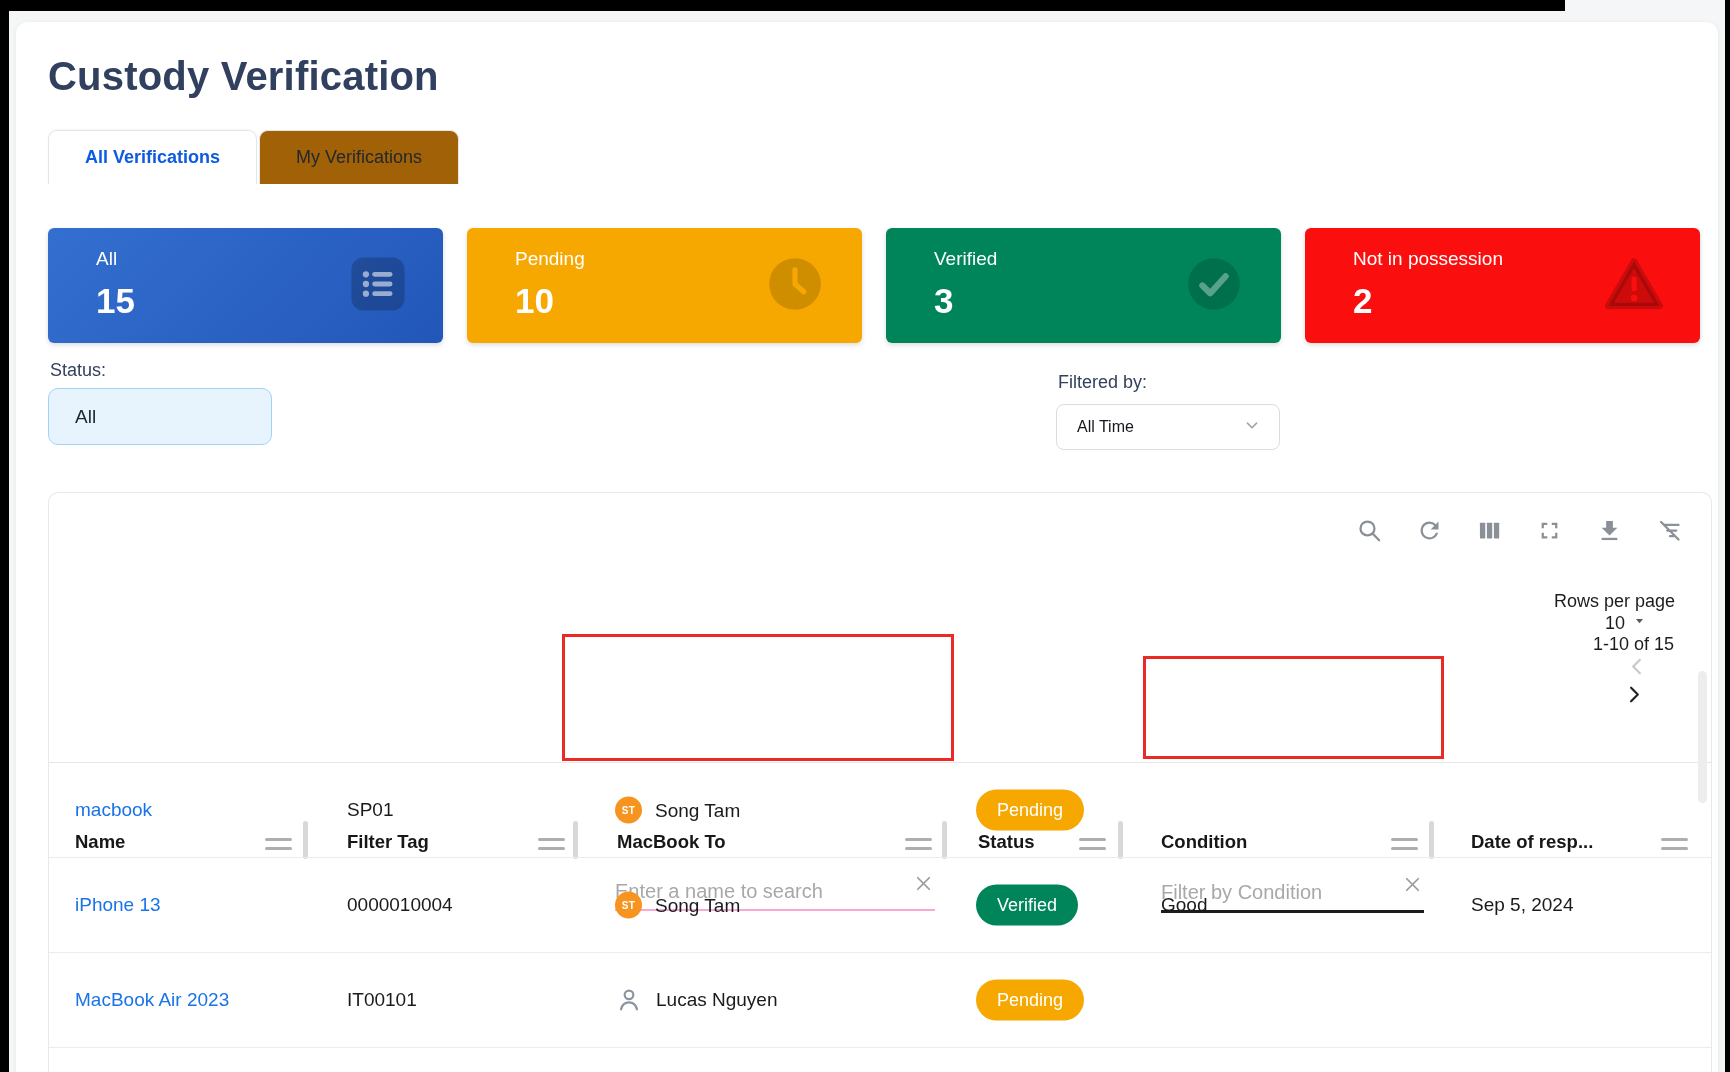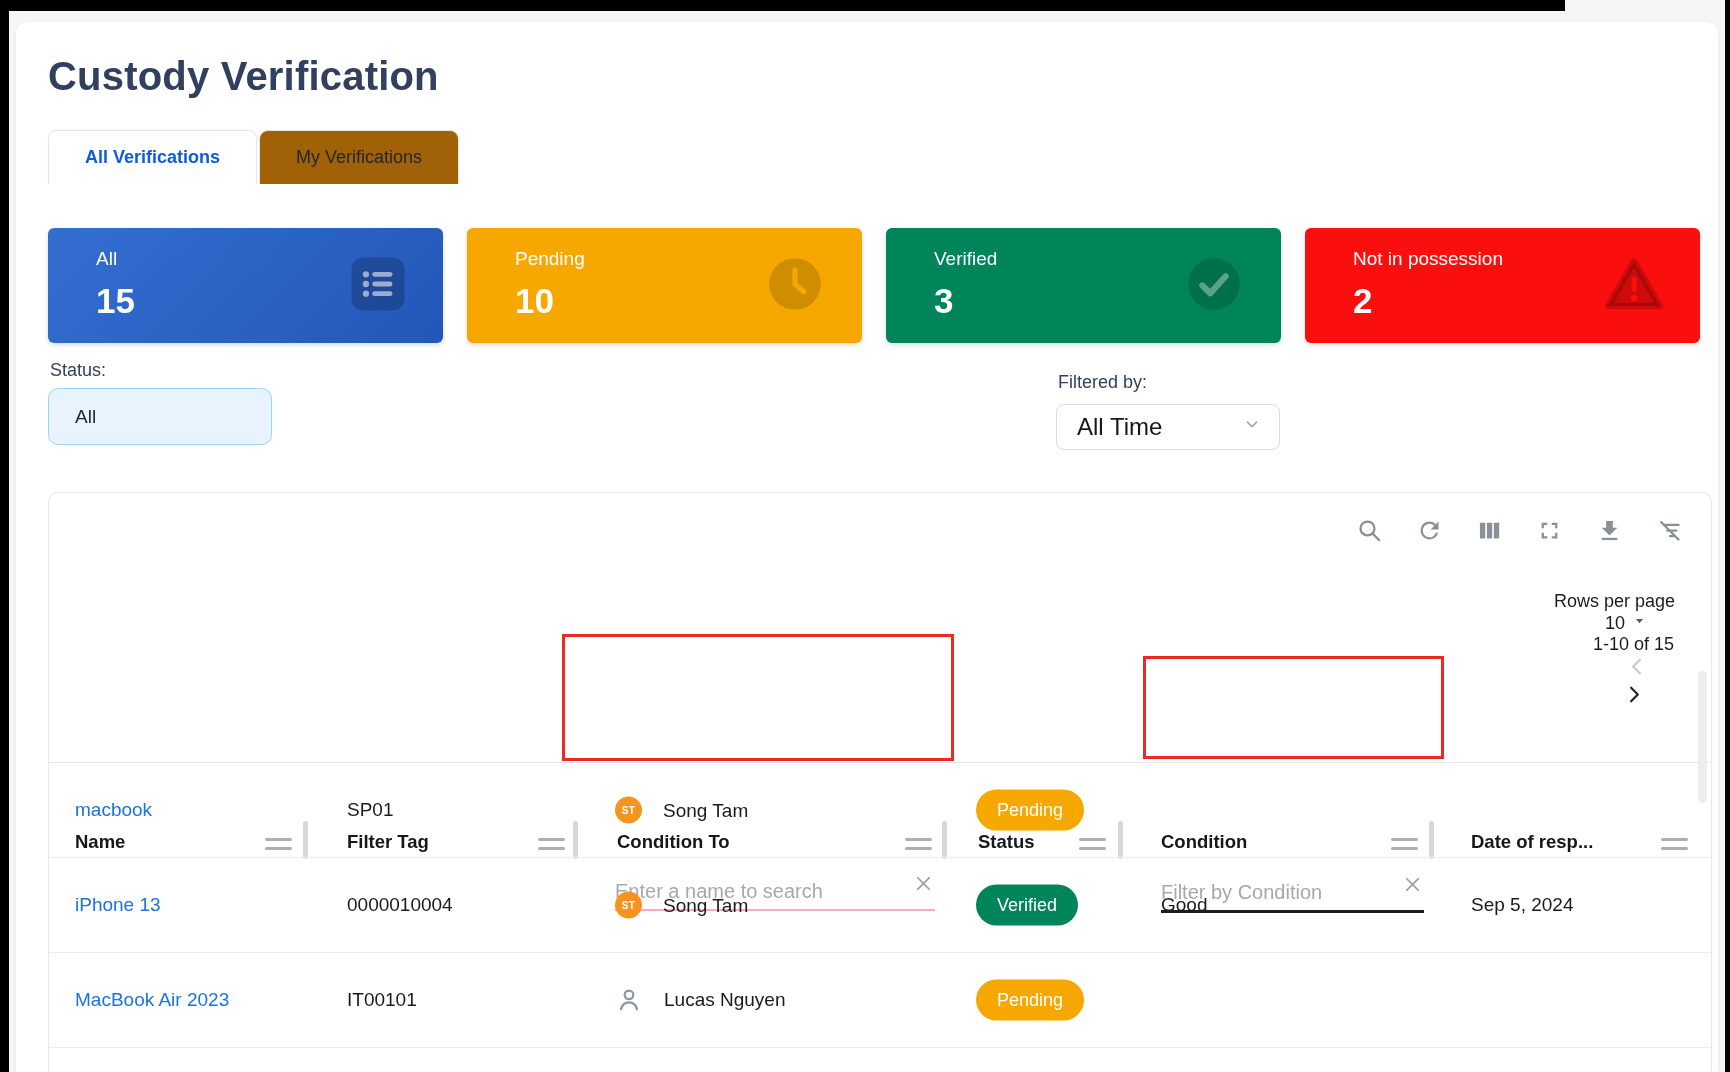--- a/index.html
+++ b/index.html
@@ -39,21 +39,21 @@
   .stat.c-missing  { background:#fa0e0e; }
 
   
   .status-label { position:absolute; left:34px; top:338px; font-size:18px; color:#33415c; }
   .status-select { position:absolute; left:32px; top:366px; width:224px; height:57px;
     background:#e8f4fd; border:1.5px solid #9fd4f5; border-radius:10px;
     display:flex; align-items:center; padding-left:26px; font-size:19px; color:#1c2430; cursor:pointer; }
   .filtered-label { position:absolute; left:1042px; top:350px; font-size:18px; color:#33415c; }
   .time-select { position:absolute; left:1040px; top:382px; width:224px; height:46px;
     background:#fff; border:1px solid #dcdcdc; border-radius:8px; display:flex; align-items:center;
-    padding:0 16px 0 20px; font-size:24px; color:#15181d; cursor:pointer; }
+    padding:0 16px 0 20px; font-size:16px; color:#15181d; cursor:pointer; }
   .time-select .spacer { flex:1; }
   .date-range { position:absolute; left:1288px; top:382px; width:396px; height:46px;
     background:#f0f0f1; border:1px solid #e1e1e2; border-radius:8px; display:flex; align-items:center;
     padding:0 16px 0 22px; font-size:19px; color:#a5a5a5; cursor:pointer; }
   .date-range .d-start { width:148px; }
   .date-range .d-arrow { width:56px; display:flex; }
   .date-range .d-end { flex:1; }
 
   
   .tablebox { position:absolute; left:32px; top:470px; width:1664px; height:600px;
@@ -86,21 +86,21 @@
   .redbox { position:absolute; border:3px solid #e92a25; z-index:6; pointer-events:none; }
   .redbox.b1 { left:513px; top:141px; width:392px; height:127px; }
   .redbox.b2 { left:1094px; top:163px; width:301px; height:103px; }
 
   
   .trow { position:absolute; left:0; width:100%; height:95px; border-bottom:1px solid #ececec; }
   .trow.r1 { top:270px; } .trow.r2 { top:365px; } .trow.r3 { top:460px; }
   .cell { position:absolute; top:50%; transform:translateY(-50%); font-size:19px; white-space:nowrap; }
   .c-name { left:26px; color:#1a73e8; cursor:pointer; }
   .c-asset { left:298px; color:#1b1b1b; }
-  .c-assigned { left:566px; display:flex; align-items:center; gap:21px; color:#1b1b1b; }
+  .c-assigned { left:566px; display:flex; align-items:center; gap:13px; color:#1b1b1b; }
   .avatar { width:27px; height:27px; border-radius:50%; background:#f7941f; color:#fff;
     font-size:10px; font-weight:700; display:flex; align-items:center; justify-content:center; letter-spacing:.3px; }
   .badge { left:927px; height:41px; line-height:41px; padding:0 21px; border-radius:21px;
     color:#fff; font-size:18px; font-weight:500; }
   .badge.pending { background:#f7a800; }
   .badge.verified { background:#00855a; }
   .c-cond { left:1112px; color:#1b1b1b; }
   .c-date { left:1422px; color:#1b1b1b; }
 
   .scroll-thumb { position:absolute; right:4px; top:178px; width:9px; height:132px;
@@ -258,21 +258,21 @@
 
       <div class="thead">
         <span class="hlabel" style="left:26px">Name</span>
         <span class="hmenu" style="left:216px"></span>
         <span class="vsep" style="left:254px"></span>
 
         <span class="hlabel" style="left:298px">Filter Tag</span>
         <span class="hmenu" style="left:489px"></span>
         <span class="vsep" style="left:524px"></span>
 
-        <span class="hlabel" style="left:568px">Condition To</span>
+        <span class="hlabel" style="left:568px">MacBook To</span>
         <span class="hmenu" style="left:856px"></span>
         <span class="vsep" style="left:893px"></span>
 
         <span class="hlabel" style="left:929px">Status</span>
         <span class="hmenu" style="left:1030px"></span>
         <span class="vsep" style="left:1069px"></span>
 
         <span class="hlabel" style="left:1112px">Condition</span>
         <span class="hmenu" style="left:1342px"></span>
         <span class="vsep" style="left:1380px"></span>

